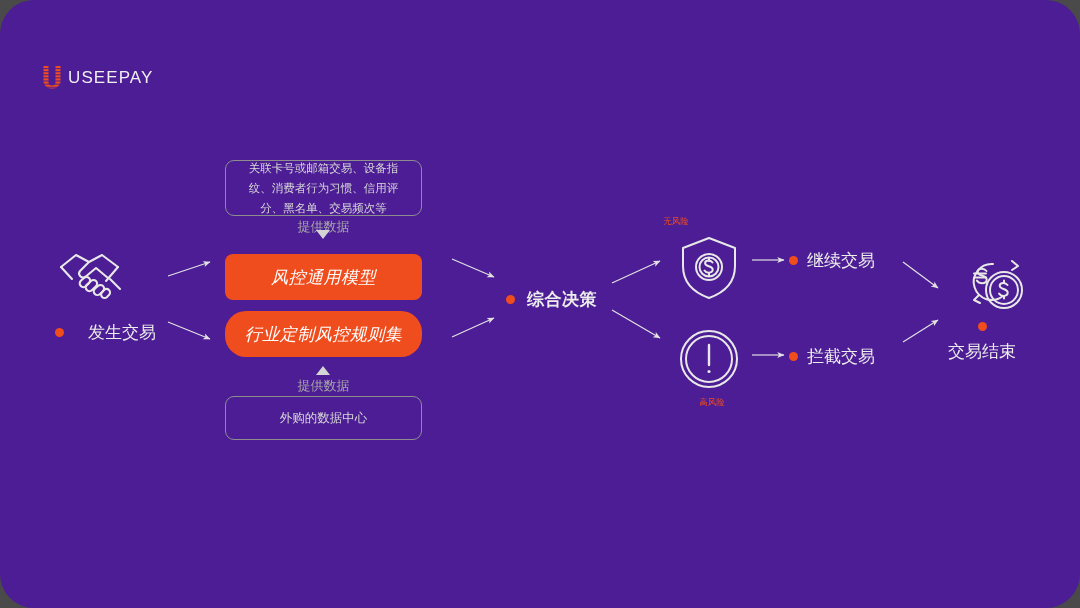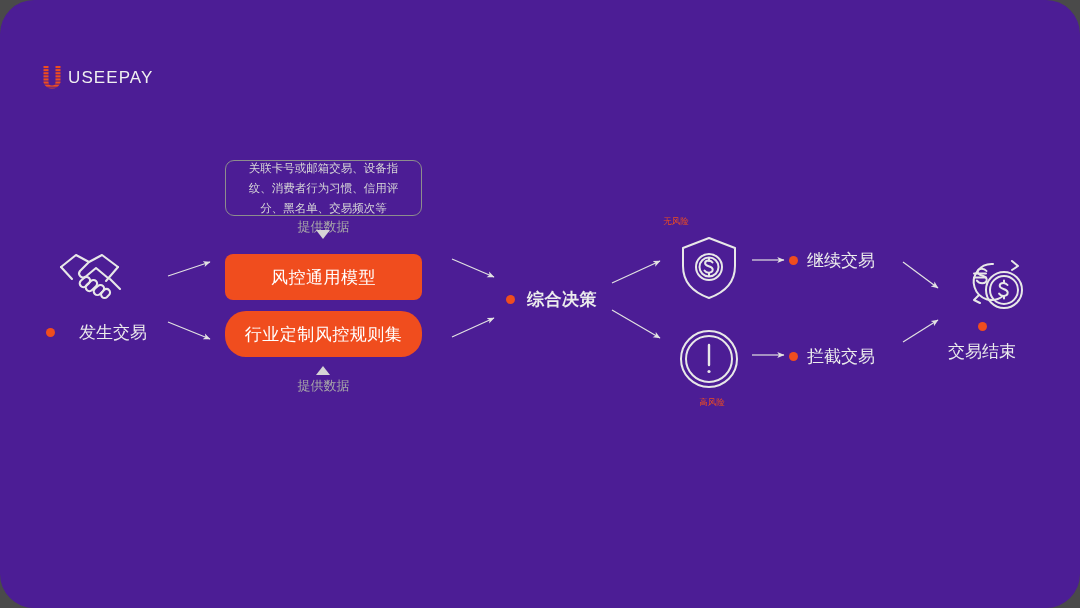--- a/index.html
+++ b/index.html
@@ -100,20 +100,21 @@
     position: absolute;
     background: #f04d1e;
     border-radius: 8px;
     color: #ffffff;
     display: flex;
     align-items: center;
     justify-content: center;
     font-size: 17px;
     letter-spacing: 0.5px;
     box-sizing: border-box;
+    font-style: italic;
   }
   #model-box {
     left: 225px;
     top: 254px;
     width: 197px;
     height: 46px;
   }
   #rules-box {
     left: 225px;
     top: 311px;
@@ -163,21 +164,21 @@
   #risk-high { left: 672px; top: 397px; }
 
   
   .icon-wrap { position: absolute; }
   #icon-handshake { left: 58px; top: 248px; }
   #icon-shield    { left: 678px; top: 235px; }
   #icon-alert     { left: 678px; top: 328px; }
   #icon-coins     { left: 960px; top: 255px; }
 
   
-  #label-start   { left: 46px;  top: 321px; gap: 24px; }
+  #label-start   { left: 55px;  top: 321px; gap: 24px; }
   #label-decide  { left: 506px; top: 288px; font-weight: bold; gap: 12px; }
   #label-continue{ left: 789px; top: 249px; }
   #label-block   { left: 789px; top: 345px; }
   #label-end     { left: 948px; top: 322px; flex-direction: column; }
 
   #label-decide .lbl { letter-spacing: 0.5px; }
 
   svg { display: block; overflow: visible; }
   #arrows {
     position: absolute;
@@ -266,20 +267,23 @@
 
     <div class="solid-box" id="model-box">
       <span>风控通用模型</span>
     </div>
     <div class="solid-box" id="rules-box">
       <span>行业定制风控规则集</span>
     </div>
 
     <div class="tri" id="tri-up"></div>
     <div class="connector-caption" id="caption-bottom">提供数据</div>
+    <div class="outline-box" id="external-data-box">
+      <span>外购的数据中心</span>
+    </div>
 
     <div class="node-label" id="label-decide">
       <span class="dot"></span>
       <span class="lbl">综合决策</span>
     </div>
 
     <div class="risk-caption" id="risk-none">无风险</div>
     <div class="icon-wrap" id="icon-shield">
       <svg width="62" height="66" viewBox="0 0 62 66" fill="none" stroke="#e8e8e8" stroke-width="2" stroke-linecap="round" stroke-linejoin="round">
         <path d="M31 3 L57 13 V31 c0 17 -12 27 -26 32 C17 58 5 48 5 31 V13 Z"></path>

